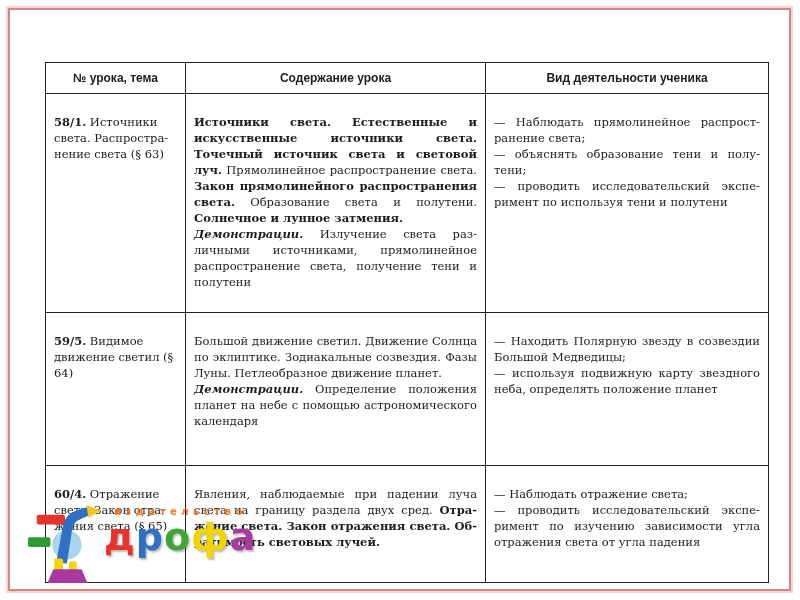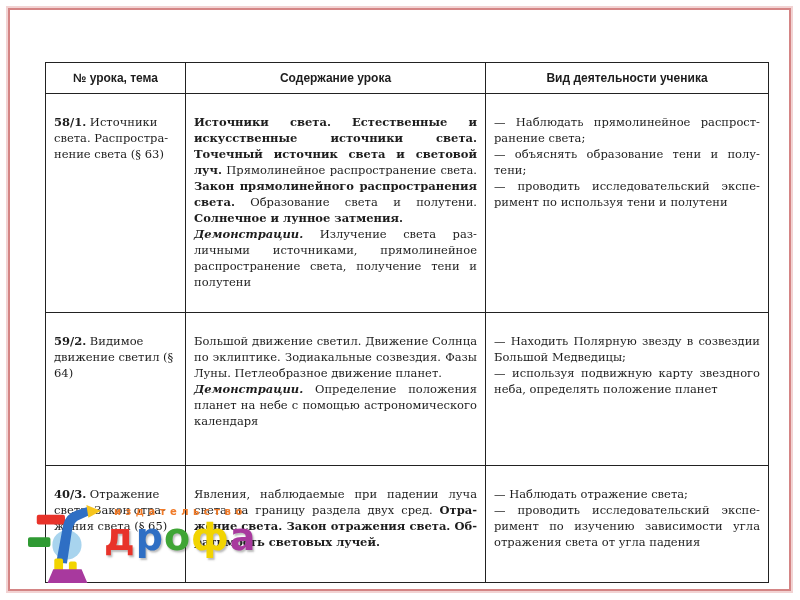--- a/index.html
+++ b/index.html
@@ -62,34 +62,34 @@
             <div class="para"><span class="seg-b seg-i">Демонстрации.</span><span> Излучение света раз­личными источниками, прямолинейное распространение света, получение тени и полутени</span></div>
           </td>
         <td class="body c3">
             <div class="para"><span>— Наблюдать прямолинейное распрост­ранение света;</span></div>
             <div class="para"><span>— объяснять образование тени и полу­тени;</span></div>
             <div class="para"><span>— проводить исследовательский экспе­римент по используя тени и полутени</span></div>
           </td>
       </tr>
       <tr class="r2">
         <td class="body c1">
-            <div class="para"><span class="seg-b">59/2.</span><span> Видимое движение светил (§ 64)</span></div>
+            <div class="para"><span class="seg-b">59/5.</span><span> Видимое движение светил (§ 64)</span></div>
           </td>
         <td class="body c2">
             <div class="para"><span>Большой движение светил. Движение Солнца по эклиптике. Зодиакальные со­звездия. Фазы Луны. Петлеобразное дви­жение планет.</span></div>
             <div class="para"><span class="seg-b seg-i">Демонстрации.</span><span> Определение положе­ния планет на небе с помощью астрономи­ческого календаря</span></div>
           </td>
         <td class="body c3">
             <div class="para"><span>— Находить Полярную звезду в созвез­дии Большой Медведицы;</span></div>
             <div class="para"><span>— используя подвижную карту звезд­ного неба, определять положение пла­нет</span></div>
           </td>
       </tr>
       <tr class="r3">
         <td class="body c1">
-            <div class="para"><span class="seg-b">40/3.</span><span> Отражение света. Закон отра­жения света (§ 65)</span></div>
+            <div class="para"><span class="seg-b">60/4.</span><span> Отражение света. Закон отра­жения света (§ 65)</span></div>
           </td>
         <td class="body c2">
             <div class="para"><span>Явления, наблюдаемые при падении луча света на границу раздела двух сред. </span><span class="seg-b">Отра­жение света. Закон отражения света. Об­ратимость световых лучей.</span></div>
           </td>
         <td class="body c3">
             <div class="para"><span>— Наблюдать отражение света;</span></div>
             <div class="para"><span>— проводить исследовательский экспе­римент по изучению зависимости угла отражения света от угла падения</span></div>
           </td>
       </tr>
     </tbody>

